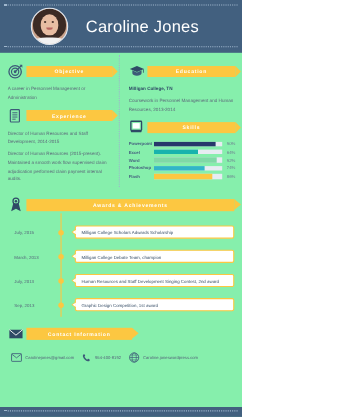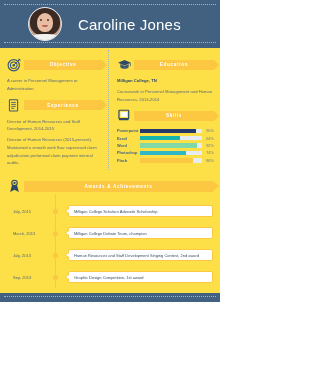--- a/index.html
+++ b/index.html
@@ -6,22 +6,22 @@
     margin: 0;
     padding: 0;
     background: #ffffff;
   }
   body {
     font-family: "Liberation Sans", sans-serif;
   }
   #resume {
     position: relative;
     width: 220px;
-    height: 302px;
-    background: #fde047;
+    height: 379px;
+    background: #86efac;
     overflow: hidden;
     box-sizing: border-box;
   }
 
   
   .header {
     position: relative;
     height: 48px;
     background: #42607f;
     box-sizing: border-box;

